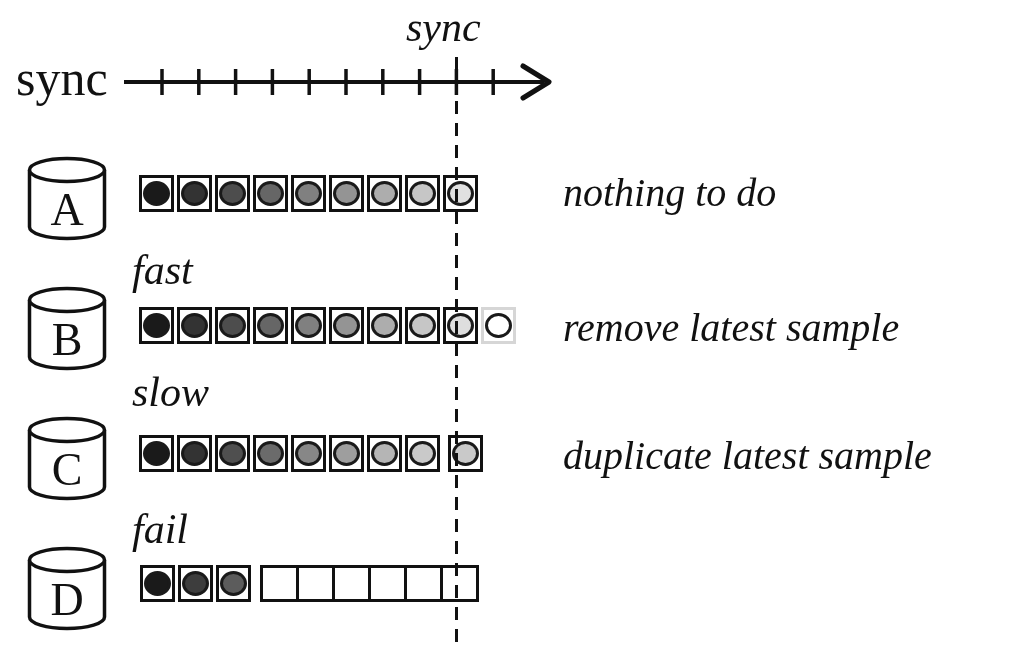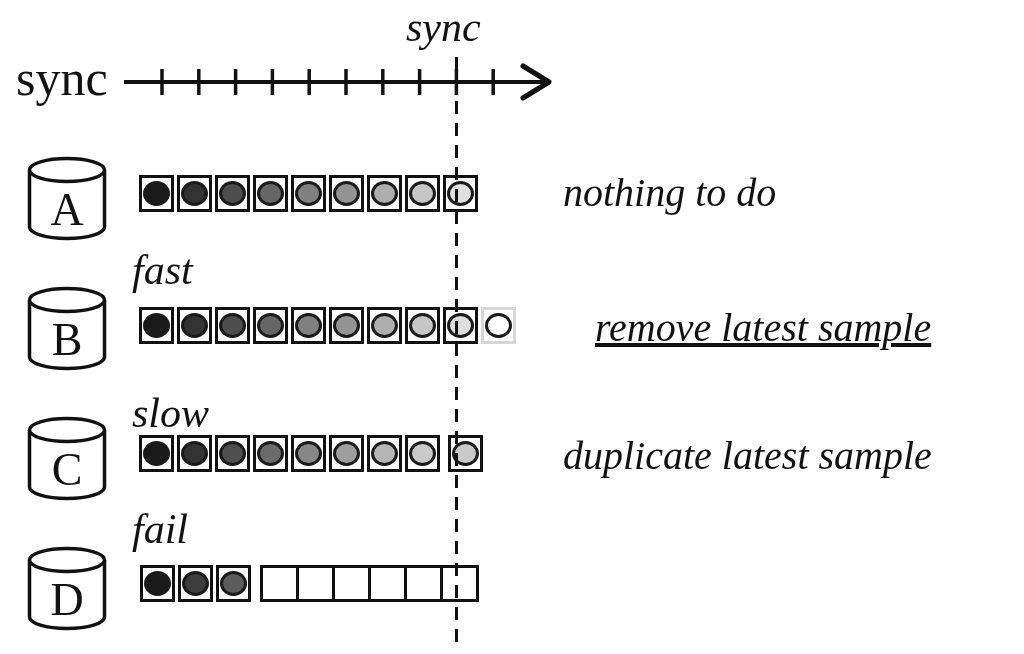--- a/index.html
+++ b/index.html
@@ -20,40 +20,40 @@
   }
   .cyl{position:absolute;width:82px;height:86px;}
   .cyl path,.cyl ellipse{fill:#ffffff;stroke:#111;stroke-width:3.5;}
   .cyl text{font-family:"Liberation Serif","DejaVu Serif",serif;font-size:46px;fill:#111;}
   #cyl-a{left:26px;top:156px;}
   #cyl-b{left:26px;top:286px;}
   #cyl-c{left:26px;top:416px;}
   #cyl-d{left:26px;top:546px;}
   .tag{font-style:italic;font-size:42px;line-height:1.3;}
   #tag-b{left:132px;top:243px;}
-  #tag-c{left:132px;top:386px;}
+  #tag-c{left:132px;top:365px;}
   #tag-d{left:132px;top:502px;}
   .boxes{display:flex;align-items:flex-start;}
   #boxes-a{left:139px;top:175px;}
   #boxes-b{left:139px;top:307px;}
   #boxes-c{left:139px;top:435px;}
   #boxes-d{left:140px;top:565px;}
   .group{display:flex;gap:3px;}
   .box{
     width:29px;height:31px;border:3px solid #111;background:#fff;
     display:flex;align-items:center;justify-content:center;flex:none;
   }
   .box.ghost{border-color:#d6d6d6;}
   .group.collapsed{gap:0;}
   .group.collapsed .box{width:33px;}
   .group.collapsed .box + .box{margin-left:-3px;}
   .circle{width:21px;height:19px;border:3px solid #1a1a1a;border-radius:50%;flex:none;}
   .action{font-style:italic;font-size:40px;line-height:1.2;white-space:nowrap;}
   #action-a{left:563px;top:169px;}
-  #action-b{left:595px;top:304px;text-decoration:underline;}
+  #action-b{left:563px;top:304px;}
   #action-c{left:563px;top:432px;}
   #action-d{left:563px;top:572px;}
 </style>
 </head>
 <body>
 
 <div id="canvas">
 
   <div class="abs" id="time-label">sync</div>
 

